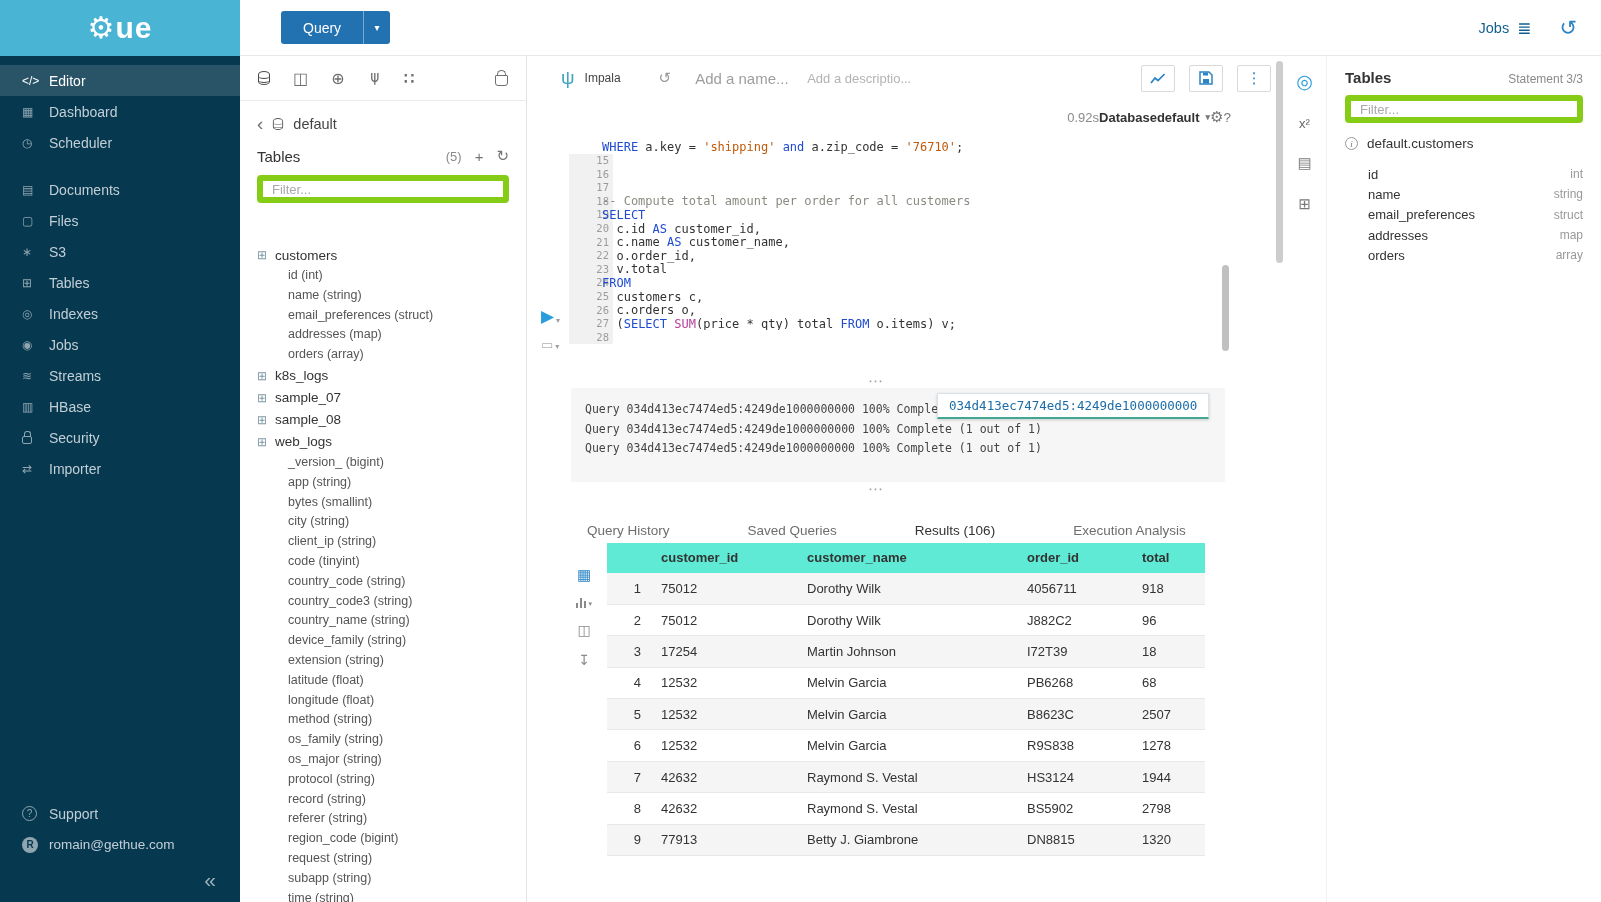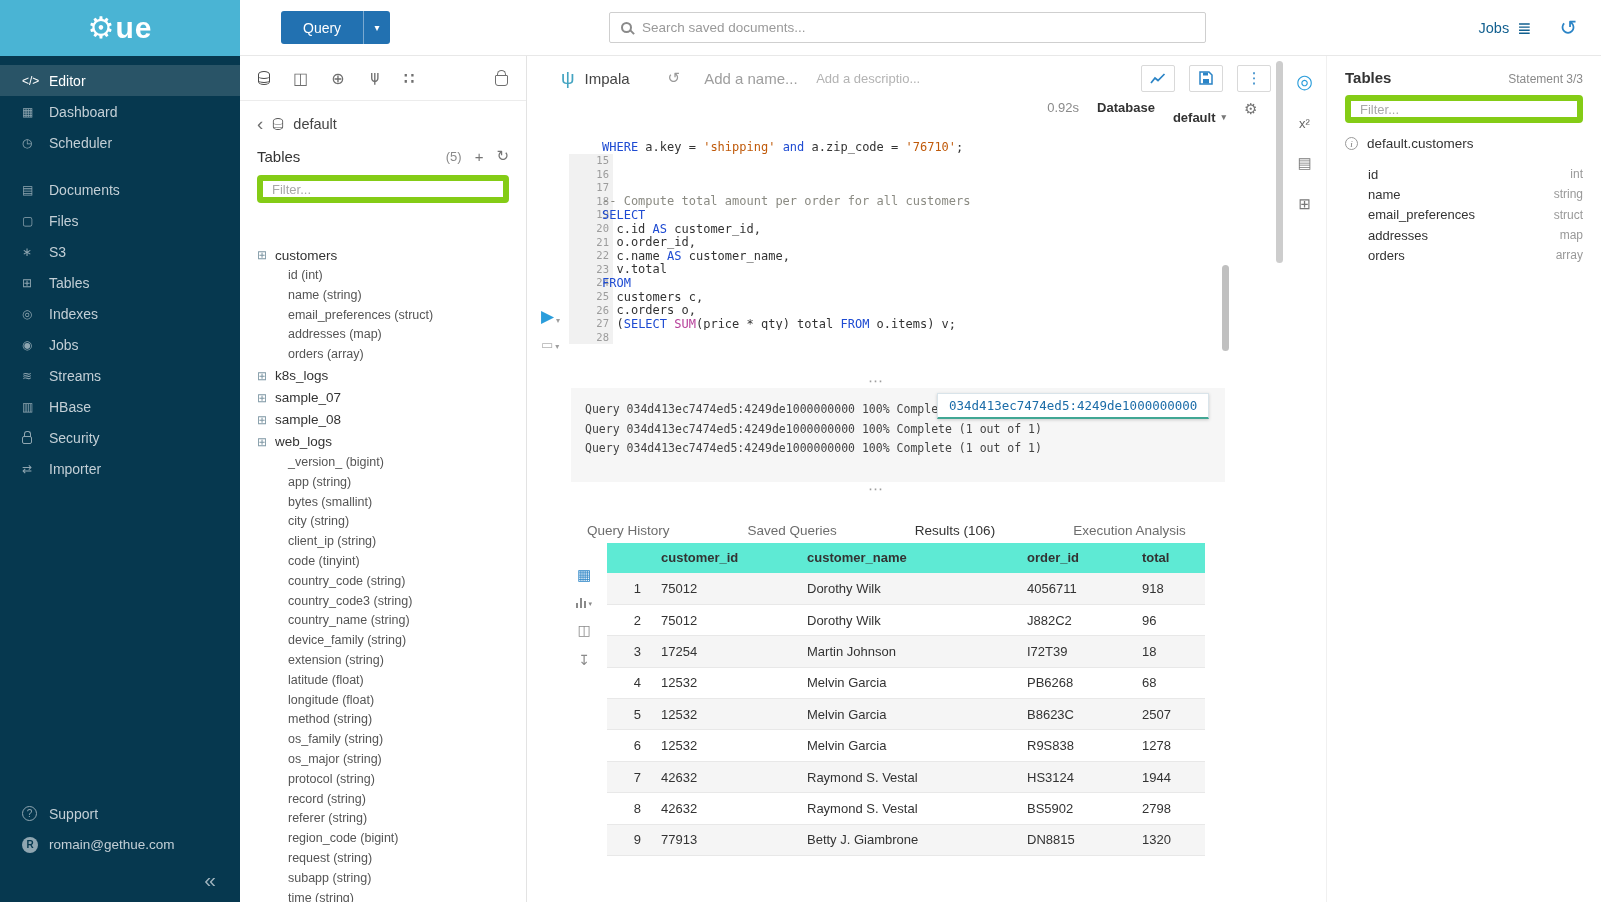--- a/index.html
+++ b/index.html
@@ -63,29 +63,29 @@
   .assist-filter input::placeholder,.rp-filter input::placeholder{color:#a8a8a8;}
   .tree{overflow:hidden;position:absolute;top:188px;bottom:0;left:0;right:0;padding-left:17px;}
   .tree-table{display:flex;align-items:center;height:22px;font-size:13.5px;color:#333;cursor:pointer;gap:8px;}
   .table-icon{color:#7f98a5;font-size:12px;}
   .tree-col{height:19.8px;line-height:19.8px;padding-left:31px;font-size:12.5px;color:#555;cursor:pointer;white-space:nowrap;}
 
   
   .main{position:absolute;left:527px;top:56px;right:318px;bottom:0;background:#fff;}
   .main-head{height:44px;display:flex;align-items:center;padding:0 12px 0 34px;}
   .impala-icon{color:#44a4c1;font-size:19px;margin-right:10px;}
-  .engine-name{font-size:15px;color:#444;margin-right:38px;}
+  .engine-name{font-size:12px;color:#444;margin-right:38px;}
   .head-refresh{color:#9a9a9a;font-size:15px;margin-right:24px;cursor:pointer;}
   .name-input{border:none;outline:none;font-size:15px;width:104px;color:#444;font-family:inherit;}
   .name-input::placeholder{color:#9e9e9e;}
   .desc-input{border:none;outline:none;font-size:13px;width:126px;color:#444;margin-left:8px;font-family:inherit;}
   .desc-input::placeholder{color:#b3b3b3;}
   .head-actions{margin-left:auto;display:flex;gap:14px;}
   .hbtn{width:34px;height:27px;border:1px solid #d9d9d9;border-radius:2px;display:inline-flex;align-items:center;justify-content:center;color:#2b84c6;cursor:pointer;background:#fff;font-size:15px;}
-  .main-sub{height:34px;display:flex;justify-content:flex-end;gap:18px;font-size:13px;}
+  .main-sub{height:34px;display:flex;align-items:center;justify-content:flex-end;padding-right:52px;font-size:13px;}
   .duration{color:#8a8a8a;}
   .db-label{color:#333;font-weight:bold;}
   .db-select{color:#333;display:flex;gap:6px;align-items:center;cursor:pointer;font-weight:bold;}
   .caret-icon{font-size:9px;color:#777;}
   .gear{font-size:15px;color:#757575;cursor:pointer;}
   .qmark{font-size:13.5px;color:#757575;cursor:pointer;}
   .editor{position:absolute;top:78px;left:0;right:0;height:250px;}
   .gutter{position:absolute;left:42px;top:20px;width:44px;background:#f1f1f1;padding-right:4px;}
   .gut-line{height:13.6px;line-height:13.6px;font:10.5px "DejaVu Sans Mono",monospace;color:#9c9c9c;text-align:right;}
   .codearea{position:absolute;left:75px;top:6px;right:64px;overflow:hidden;}
@@ -146,24 +146,20 @@
 
   <header class="topbar">
     <div class="logo">
       <span class="logo-gear">⚙</span>
         <span class="logo-text">ue</span>
     </div>
     <div class="query-wrap">
       <button class="query-btn"><span>Query</span></button>
       <button class="query-caret"><span>▾</span></button>
     </div>
-    <div class="search">
-      <span class="mag"></span>
-      <input placeholder="Search saved documents..." style="">
-    </div>
     <div class="top-right">
       <a class="jobs">
         <span>Jobs</span>
         <span class="jobs-icon">≣</span>
       </a>
       <span class="history-icon">↺</span>
     </div>
   </header>
 
   <nav class="sidebar">
@@ -379,22 +375,22 @@
           <div class="gut-line">28</div>
         </div>
       <div class="codearea">
           <div class="code-line"><span class="tk-k">WHERE</span><span class="tk-p"> a.key = </span><span class="tk-s">'shipping'</span><span class="tk-p"> </span><span class="tk-k">and</span><span class="tk-p"> a.zip_code = </span><span class="tk-s">'76710'</span><span class="tk-p">;</span></div>
           <div class="code-line"></div>
           <div class="code-line"></div>
           <div class="code-line"></div>
           <div class="code-line"><span class="tk-c">-- Compute total amount per order for all customers</span></div>
           <div class="code-line"><span class="tk-k">SELECT</span></div>
           <div class="code-line"><span class="tk-p">  c.id </span><span class="tk-k">AS</span><span class="tk-p"> customer_id,</span></div>
+          <div class="code-line"><span class="tk-p">  c.name </span><span class="tk-k">AS</span><span class="tk-p"> customer_name,</span></div>
           <div class="code-line"><span class="tk-p">  o.order_id,</span></div>
-          <div class="code-line"><span class="tk-p">  c.name </span><span class="tk-k">AS</span><span class="tk-p"> customer_name,</span></div>
           <div class="code-line"><span class="tk-p">  v.total</span></div>
           <div class="code-line"><span class="tk-k">FROM</span></div>
           <div class="code-line"><span class="tk-p">  customers c,</span></div>
           <div class="code-line"><span class="tk-p">  c.orders o,</span></div>
           <div class="code-line"><span class="tk-p">  (</span><span class="tk-k">SELECT</span><span class="tk-p"> </span><span class="tk-f">SUM</span><span class="tk-p">(price * qty) total </span><span class="tk-k">FROM</span><span class="tk-p"> o.items) v;</span></div>
         </div>
       <div class="run-btn">
           <span>▶</span>
           <span class="run-caret">▾</span>
         </div>

